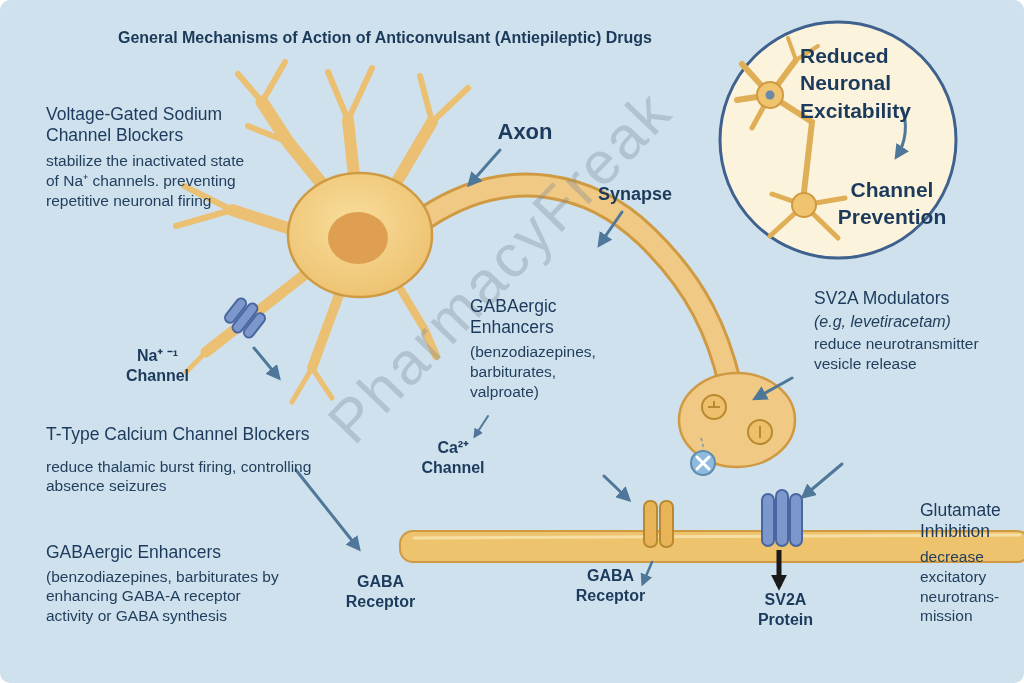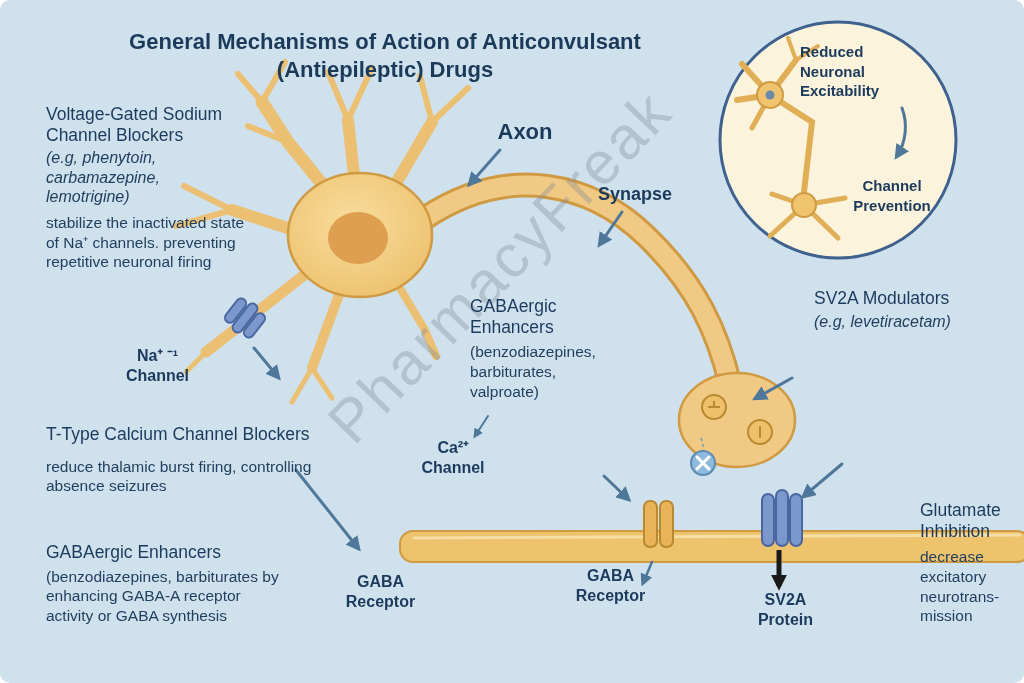--- a/index.html
+++ b/index.html
@@ -2,29 +2,29 @@
 <html><head>
 <meta charset="utf-8">
 <style>
   * { margin:0; padding:0; box-sizing:border-box; }
   html,body { width:1024px; height:683px; overflow:hidden; background:#ffffff;
               font-family:"Liberation Sans", sans-serif; }
   .canvas { position:relative; width:1024px; height:683px; background:#cfe1ed;
             overflow:hidden; border-radius:10px; }
   .art { position:absolute; left:0; top:0; width:1024px; height:683px; }
   .txt { position:absolute; color:#20405f; }
-  .title { font-weight:700; font-size:22px; line-height:1.28; text-align:center; color:#1b3a5a; }
+  .title { font-weight:700; font-size:16px; line-height:1.28; text-align:center; color:#1b3a5a; }
   .heading { font-weight:400; font-size:17.5px; line-height:1.18; color:#1c3a5c; }
   .examples { font-style:italic; font-size:16px; line-height:1.22; color:#223f5e;
               white-space:pre-line; margin-top:3px; }
   .body { font-size:15.5px; line-height:1.27; color:#223f5e; margin-top:6px; }
   .pre { white-space:pre-line; }
   .biglabel { font-weight:700; font-size:16px; line-height:1.25; text-align:center;
               white-space:pre-line; color:#1c3a5c; }
-  .insetlabel { font-weight:700; font-size:15px; line-height:1.3; color:#1c3a5c; }
+  .insetlabel { font-weight:700; font-size:21px; line-height:1.3; color:#1c3a5c; }
   .watermark { position:absolute; left:150px; top:232px; width:700px; text-align:center;
                font-size:60px; letter-spacing:3px; color:rgba(122,136,150,0.34);
                transform:rotate(-46deg); pointer-events:none; }
 </style>
 </head>
 <body>
 
 <div class="canvas">
 
   <svg class="art" viewBox="0 0 1024 683">
@@ -142,23 +142,20 @@
     </g>
     <path d="M779 550 L779 586" stroke="#1a1a1a" stroke-width="5" fill="none" marker-end="url(#ahb)"></path>
   </svg>
 
   <div class="watermark">PharmacyFreak</div>
 
   <div class="txt title" style="left:95px; top:28px; width:580px;">General Mechanisms of Action of Anticonvulsant (Antiepileptic) Drugs</div>
 
   <div class="txt" style="left:46px; top:104px; width:235px;">
     <div class="heading">Voltage-Gated Sodium Channel Blockers</div>
-    <div class="examples">(e.g, phenytoin,
-carbamazepine,
-lemotrigine)</div>
     <div class="body" style="width:212px;">stabilize the inactivated state of Na⁺ channels. preventing repetitive neuronal firing</div>
   </div>
 
   <div class="txt biglabel" style="left:100px; top:346px; width:115px;">Na⁺ ⁻¹
 Channel</div>
 
   <div class="txt" style="left:46px; top:424px; width:345px;">
     <div class="heading">T-Type Calcium Channel Blockers</div>
     <div class="body" style="width:270px; margin-top:12px;">reduce thalamic burst firing, controlling absence seizures</div>
   </div>
@@ -184,20 +181,21 @@
 
   <div class="txt biglabel" style="left:403px; top:438px; width:100px;">Ca²⁺
 Channel</div>
 
   <div class="txt biglabel" style="left:558px; top:566px; width:105px;">GABA
 Receptor</div>
 
   <div class="txt" style="left:814px; top:288px; width:200px;">
     <div class="heading">SV2A Modulators</div>
     <div class="examples">(e.g, levetiracetam)</div>
+    <div class="body" style="width:165px; margin-top:3px;">reduce neurotransmitter vesicle release</div>
   </div>
 
   <div class="txt biglabel" style="left:733px; top:590px; width:105px;">SV2A
 Protein</div>
 
   <div class="txt" style="left:920px; top:500px; width:140px;">
     <div class="heading" style="width:115px;">Glutamate Inhibition</div>
     <div class="body pre" style="margin-top:6px;">decrease
 excitatory
 neurotrans-

